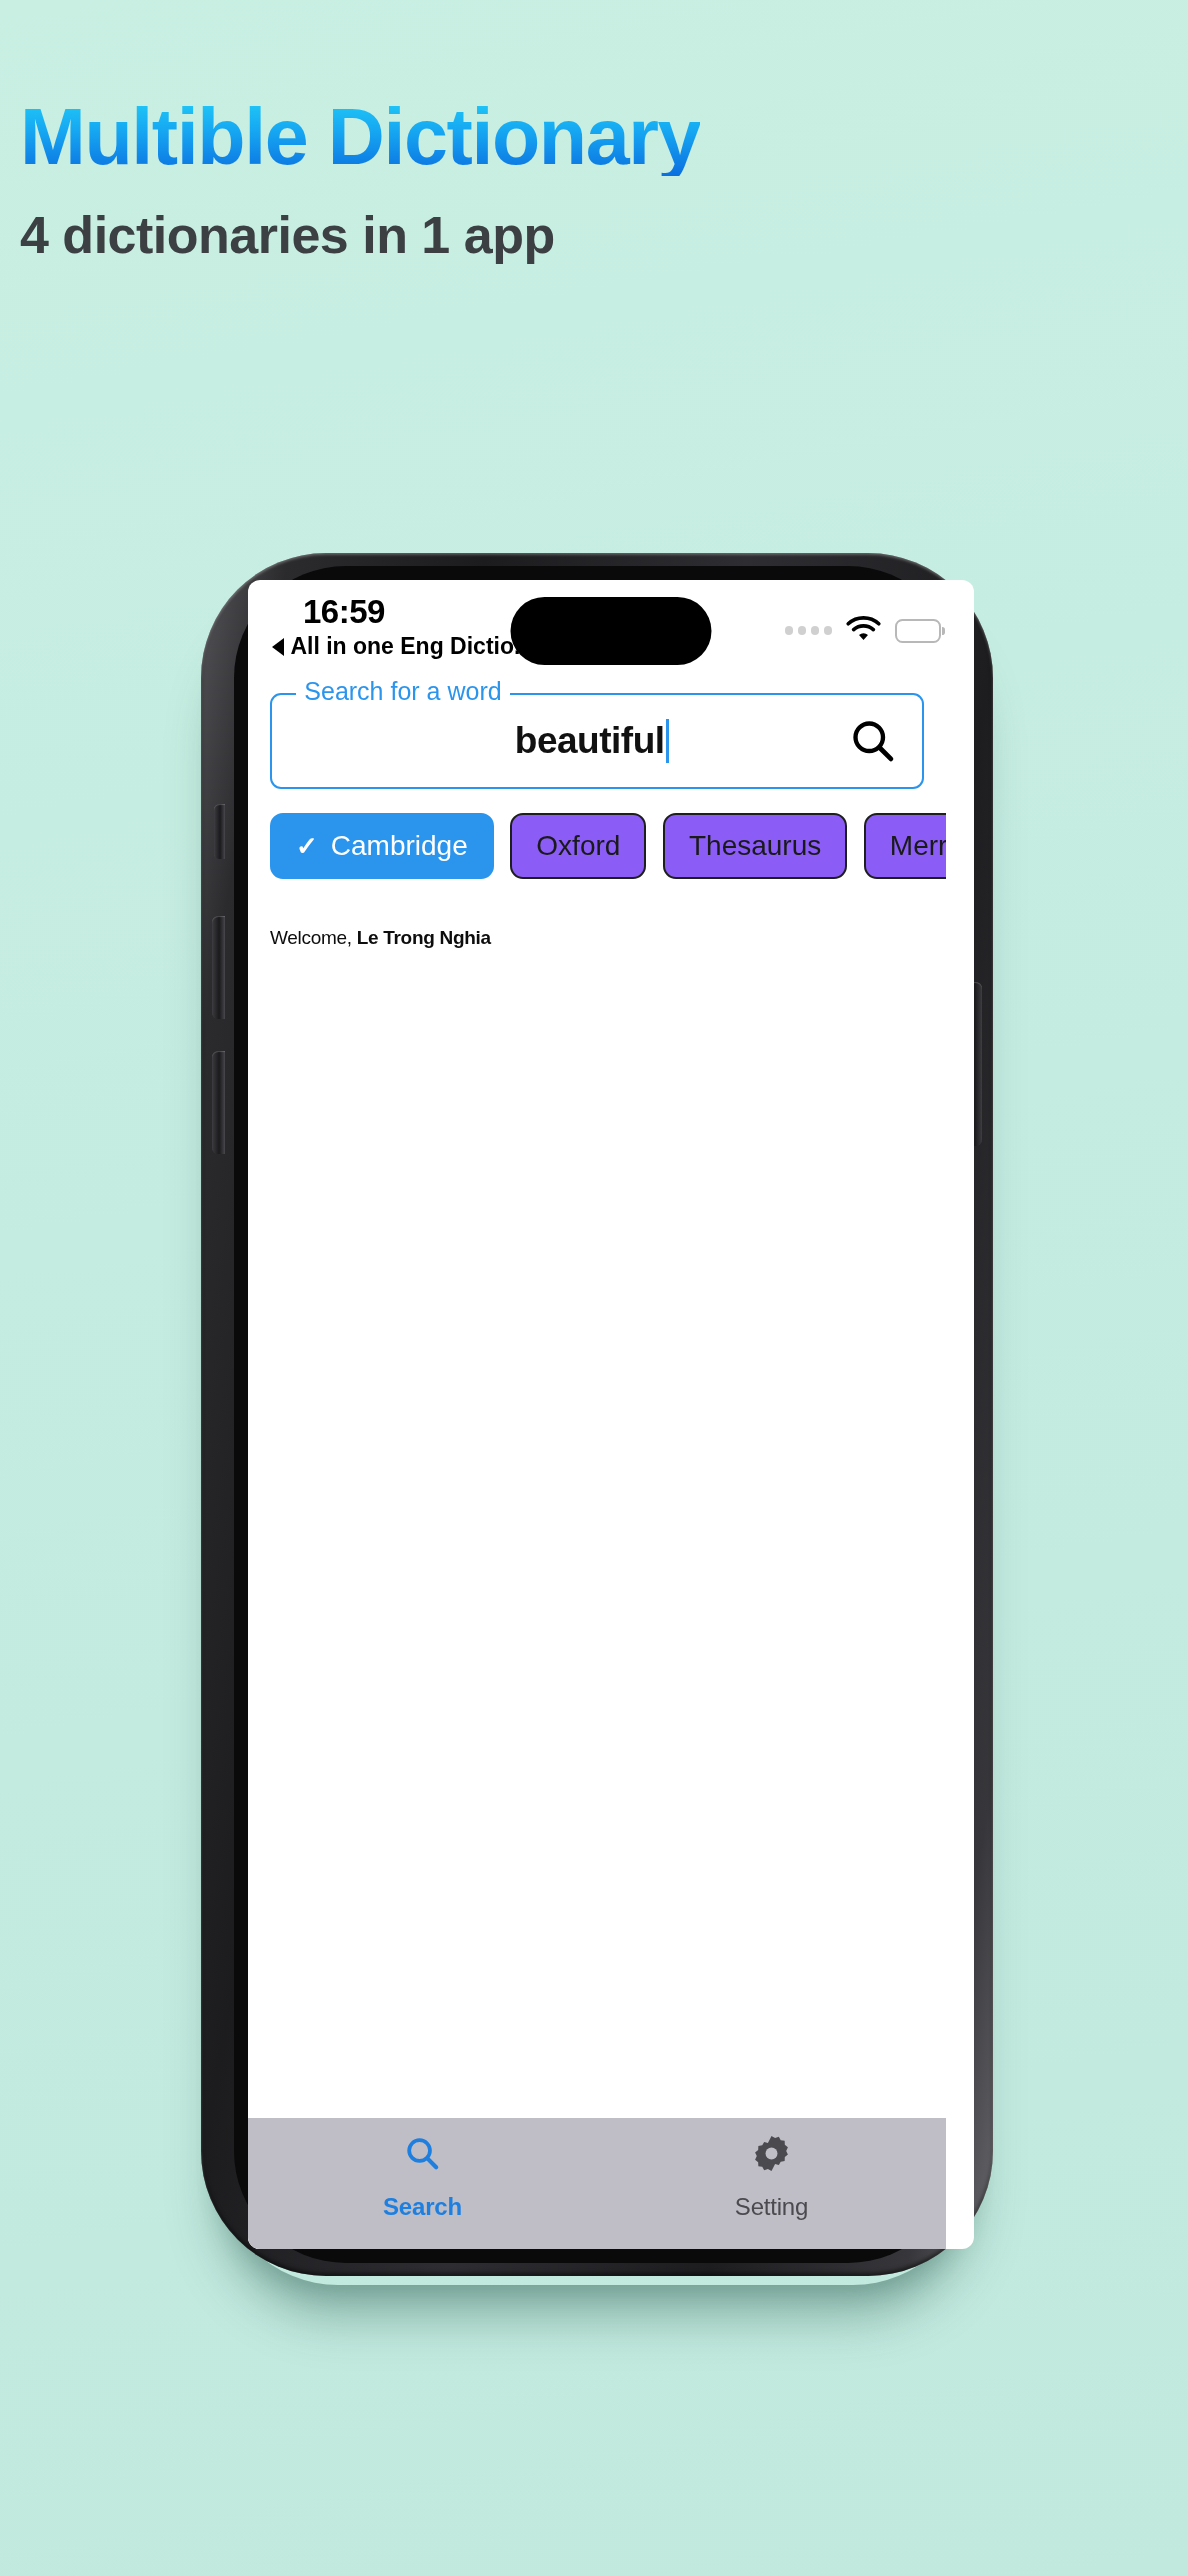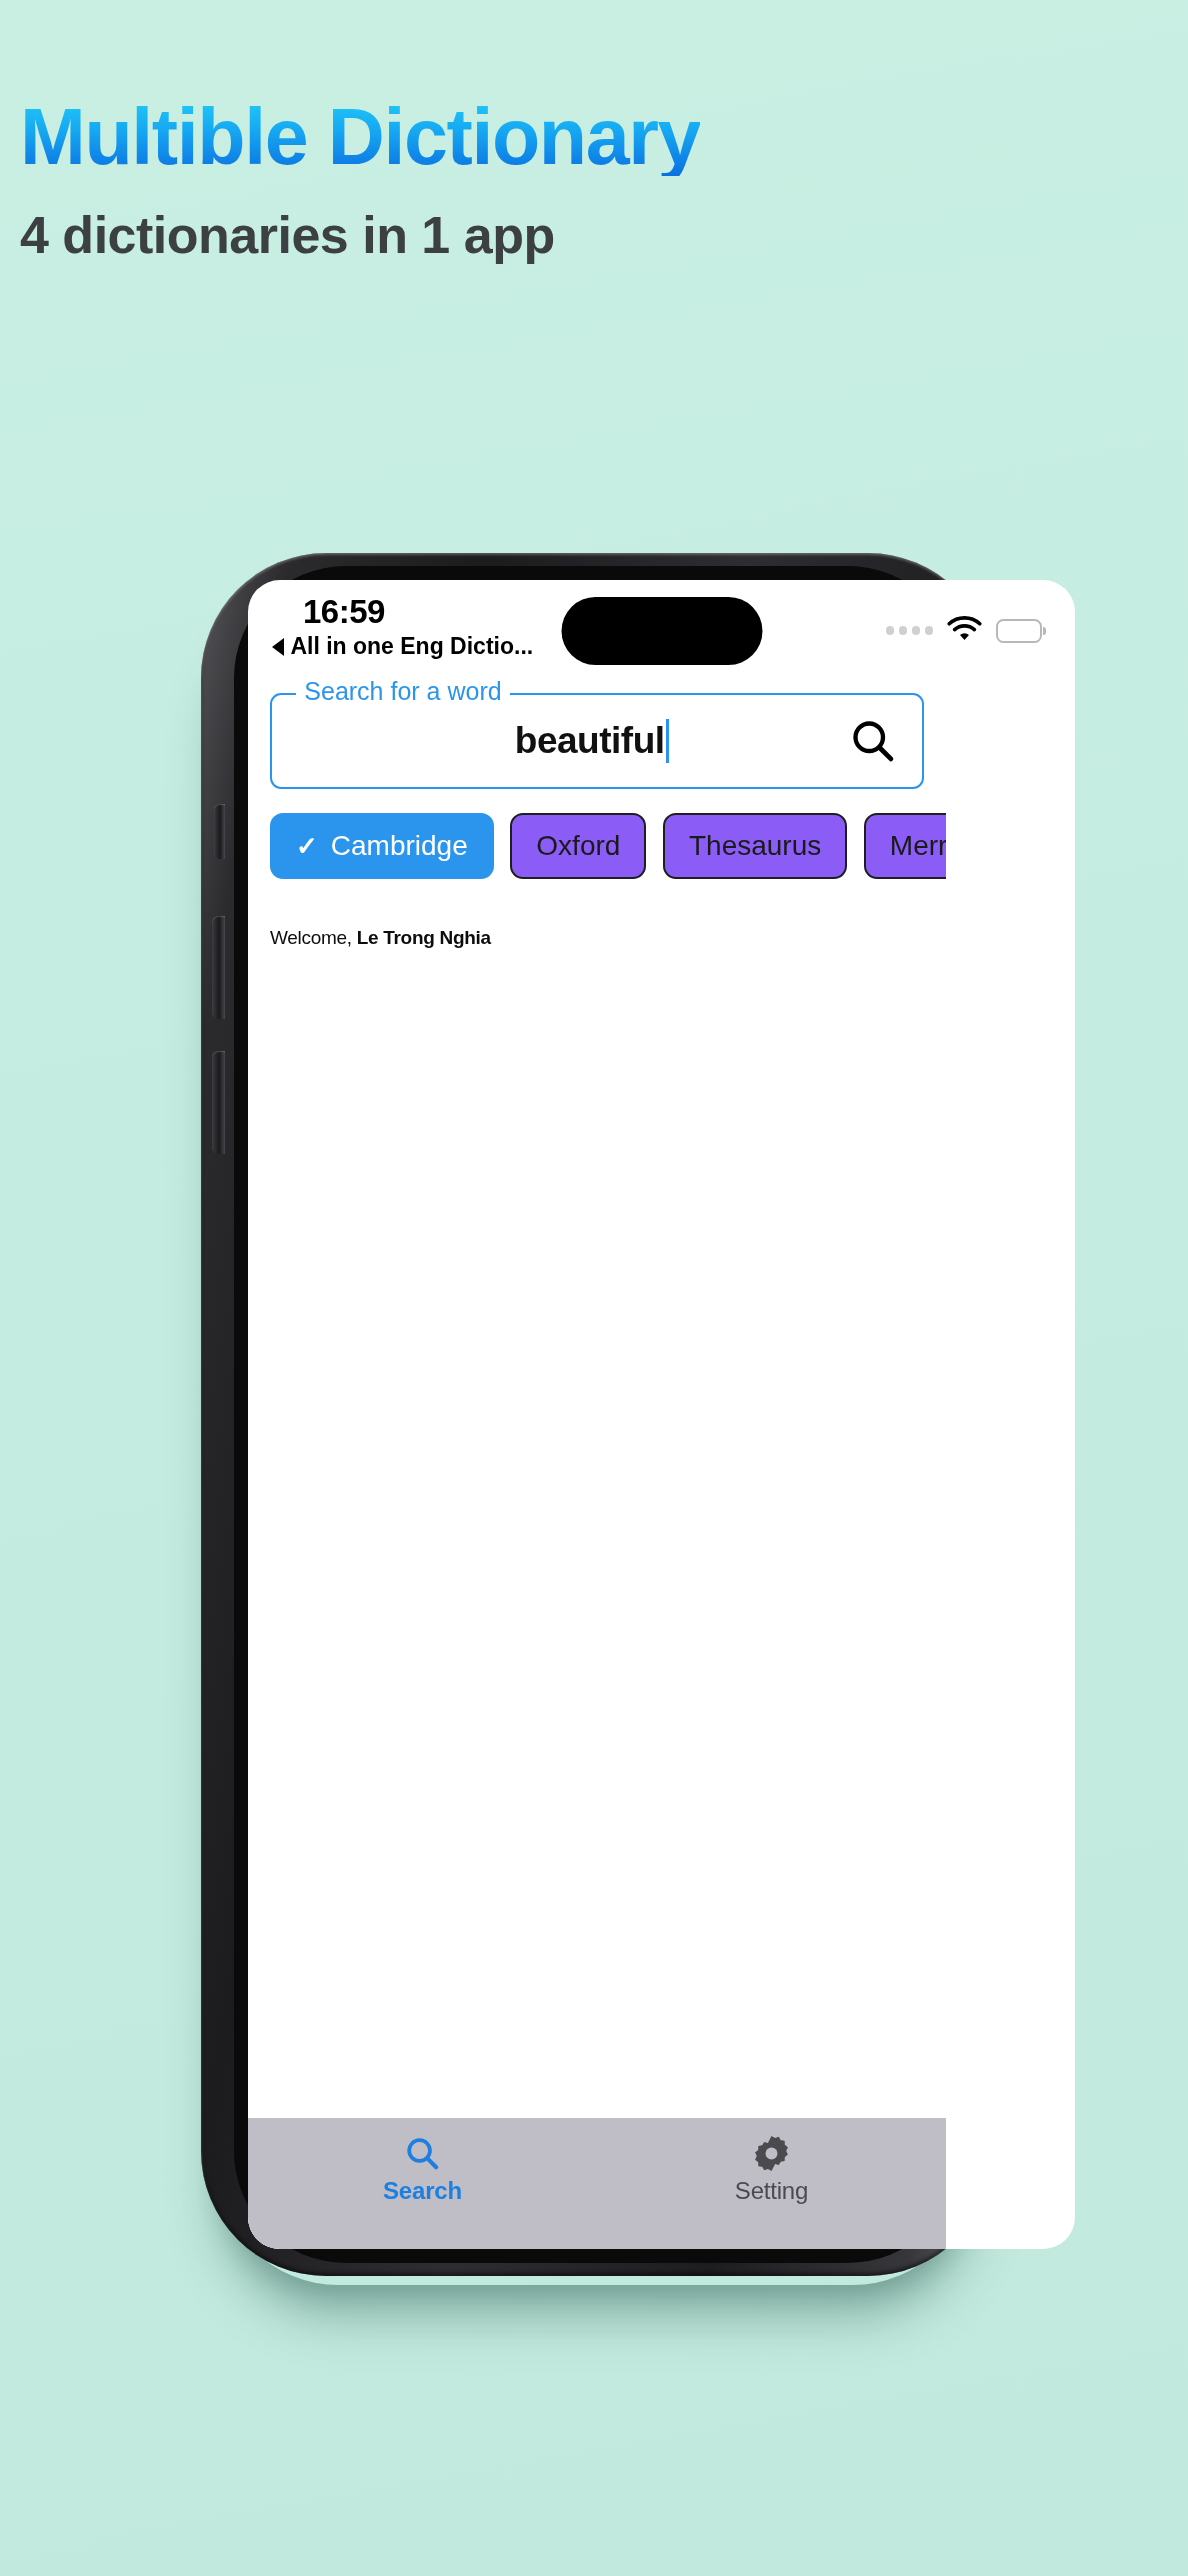--- a/index.html
+++ b/index.html
@@ -91,23 +91,23 @@
     top: 13px;
     width: 726px;
     height: 1697px;
     border-radius: 112px;
     background: #0a0a0b;
   }
   #phone-screen {
     position: absolute;
     left: 14px;
     top: 14px;
-    width: 827px;
+    width: 726px;
     height: 1669px;
-    border-radius: 32px;
+    border-radius: 12px;
     background: #ffffff;
     overflow: hidden;
   }
 
   
   .side-btn {
     position: absolute;
     background: linear-gradient(90deg, #3c3c40, #1a1a1d 55%, #46464b);
     box-shadow: inset 0 0.9px 0.9px rgba(255,255,255,0.20);
   }
@@ -325,21 +325,21 @@
     display: flex;
     align-items: flex-start;
     padding-top: 14.7px;
     box-sizing: border-box;
   }
   .tab-item {
     flex: 1;
     display: flex;
     flex-direction: column;
     align-items: center;
-    gap: 2px;
+    gap: 18px;
   }
   .tab-icon { height: 42px; display: flex; align-items: center; }
   .tab-label {
     font-size: 24px;
     color: #4a4a4f;
     letter-spacing: -0.2px;
   }
   .tab-item.active .tab-label {
     color: #1d7fe0;
     font-weight: 700;

